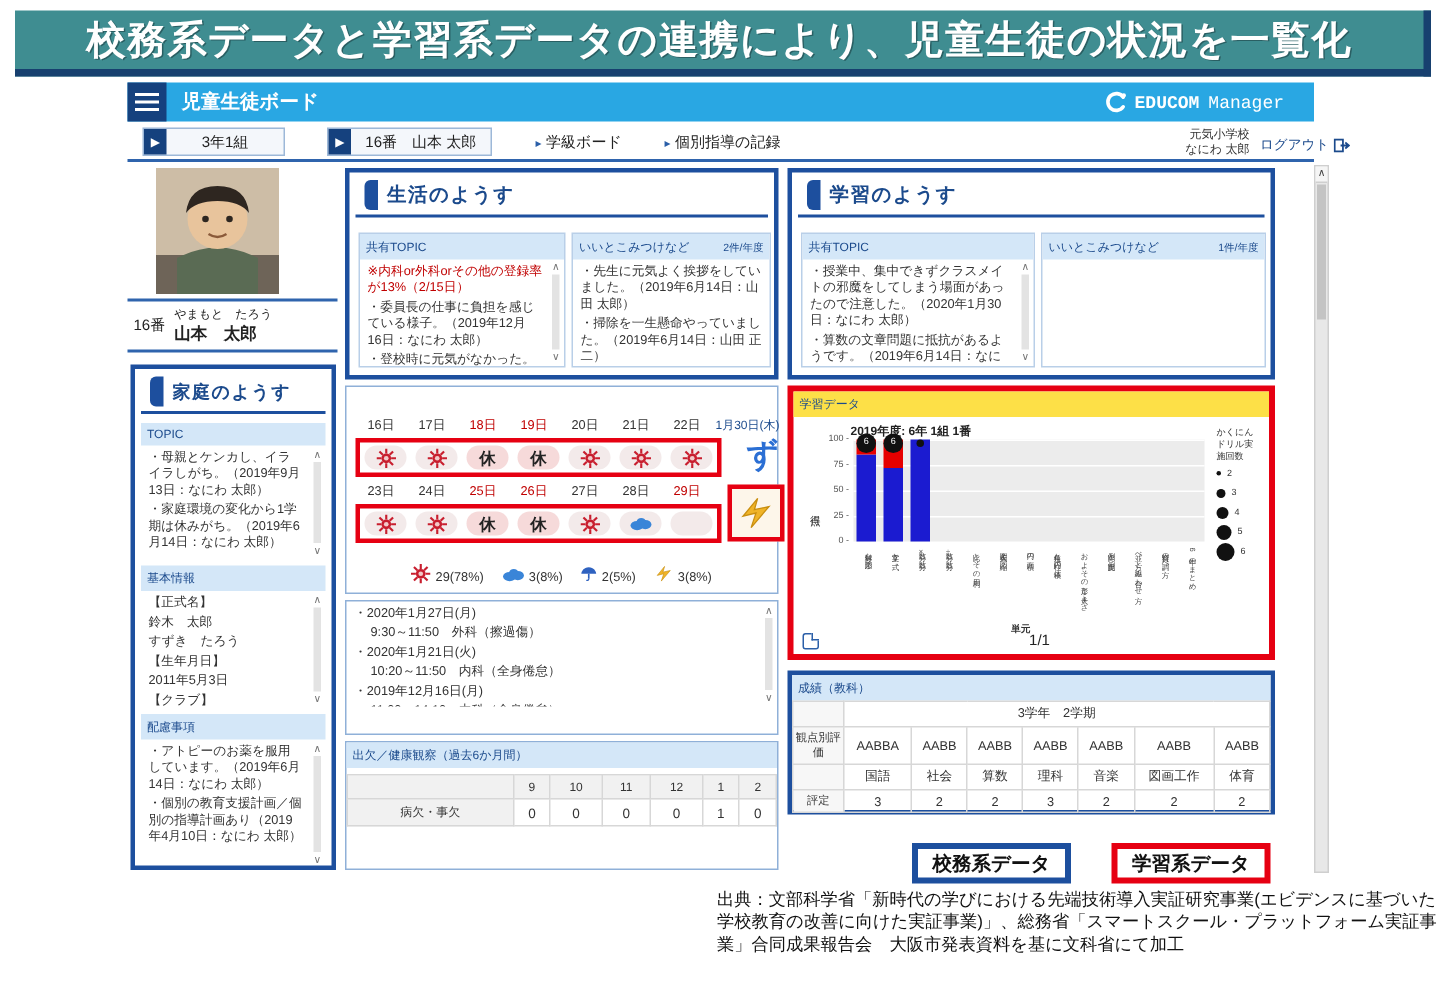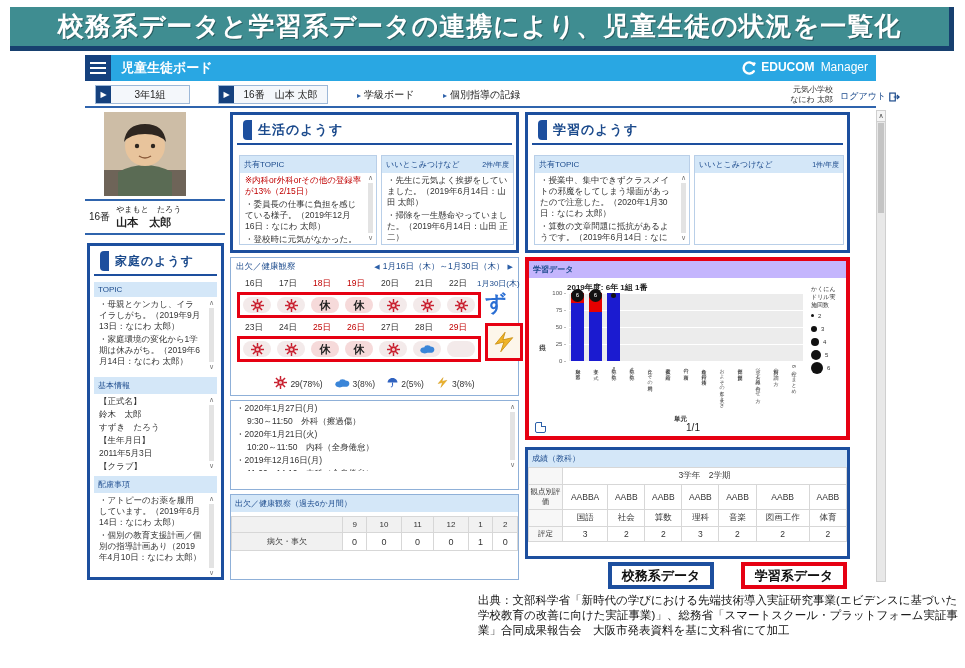--- a/index.html
+++ b/index.html
@@ -12,21 +12,21 @@
             border-right:5px solid #17406f; border-bottom:5px solid #17406f;
             display:flex; align-items:center; justify-content:center; }
   .banner-title { color:#fff; font-size:26px; font-weight:bold; letter-spacing:1px;
                   text-shadow:1px 1px 0 #2a5f63; white-space:nowrap; }
 
   
   .appbar { left:85px; top:55px; width:791px; height:26px; background:#29a7e3; display:flex; align-items:center; }
   .hamburger { width:26px; height:26px; background:#15417e; display:flex; flex-direction:column; justify-content:center; gap:3px; padding:0 5px; cursor:pointer; }
   .hamburger span { display:block; height:2px; background:#fff; }
   .appbar-title { color:#fff; font-size:13px; margin-left:10px; font-weight:bold; }
-  .logo { margin-left:auto; margin-right:8px; display:flex; align-items:flex-start; gap:4px; color:#fff; }
+  .logo { margin-left:auto; margin-right:20px; display:flex; align-items:flex-end; gap:4px; color:#fff;font-family:Liberation Mono, monospace; }
   .logo-bold { font-weight:bold; font-size:12px; }
   .logo-light { font-size:12px; font-weight:normal; margin-left:2px; }
 
   
   .toolbar-select { height:19px; background:#f4f7fb; border:1px solid #9db8d8; display:flex; align-items:center; font-size:10px; color:#222; }
   .sel-arrow { width:15px; height:100%; background:#15417e; color:#fff; font-size:8px; display:flex; align-items:center; justify-content:center; }
   .sel-label { flex:1; text-align:center; padding:0 6px; white-space:nowrap; }
   .toolbar-link { font-size:10px; color:#222; display:flex; align-items:center; gap:3px; cursor:pointer; }
   .toolbar-link .tri { color:#2b5fa8; font-size:8px; }
   .divider { left:85px; top:106px; width:791px; height:2px; background:#2f64ad; }
@@ -287,28 +287,20 @@
   </div>
   <div class="subbox" style="left:166px; top:40px; width:150px; height:90px;">
     <div class="hdrbar">
       <span>いいとこみつけなど</span>
       <span class="badge">1件/年度</span>
     </div>
   </div>
 </div>
 
 <div class="abs att-card" style="left:230px; top:257px; width:289px; height:139px;">
-  <div class="att-head">
-    <span>出欠／健康観察</span>
-    <span class="att-range">
-      <span class="nav">◀</span>
-      <span>1月16日（木）～1月30日（木）</span>
-      <span class="nav">▶</span>
-    </span>
-  </div>
   <div id="att-weeks" style="position:absolute; left:6px; top:20px;">
       <div class="week-dates">
         <div>16日</div>
         <div>17日</div>
         <div class="rd">18日</div>
         <div class="rd">19日</div>
         <div>20日</div>
         <div>21日</div>
         <div>22日</div>
       </div>
@@ -495,21 +487,21 @@
               <ellipse cx="15" cy="8" rx="6" ry="4.5" fill="#3a85d8"></ellipse>
               <ellipse cx="11" cy="5" rx="4.5" ry="3.5" fill="#3a85d8"></ellipse>
             </svg>
           </div>
         </div>
         <div class="markcell">
           <div class="pill"></div>
         </div>
       </div>
     </div>
-  <div class="abs" style="left:254px; top:20px; width:34px; text-align:left;">
+  <div class="abs" style="left:254px; top:20px; width:34px; text-align:right;">
     <div style="font-size:8px; color:#1b4a8c; white-space:nowrap; margin-left:-8px;">1月30日(木)</div>
     <div class="stamp">ず</div>
     <div class="boltbox" style="margin:6px auto 0 auto;">
       <svg width="26" height="26" viewBox="0 0 24 24">
         <path d="M4 14 L13 3 L11 10 L20 8 L9 21 L12 12 Z" fill="#f0b428" stroke="#c98f10" stroke-width="0.8"></path>
       </svg>
     </div>
   </div>
   <div class="att-legend abs" style="left:0; right:0; bottom:4px;" id="att-legend">
       <div class="li">
@@ -596,21 +588,21 @@
           <td>0</td>
           <td>0</td>
           <td>1</td>
           <td>0</td>
         </tr>
       </tbody>
   </table>
 </div>
 
 <div class="abs reddata" style="left:525px; top:257px; width:325px; height:183px;">
-  <div class="hdrbar" style="background:#c4b5fd;font-weight:bold;">
+  <div class="hdrbar" style="background:#fde047;">
     <span>学習データ</span>
   </div>
   <div style="position:relative; height:142px;">
     <div class="chart-title abs" style="left:38px; top:4px;">2019年度: 6年 1組 1番</div>
     <div class="abs axis-label" style="left:8px; top:60px; writing-mode:vertical-rl;">得点</div>
     <div class="plot" id="chart-plot" style="left:40px; top:15px; width:234px; height:68px;">
         <div class="gline" style="top: 51px;"></div>
         <div class="gline" style="top: 34px;"></div>
         <div class="gline" style="top: 17px;"></div>
         <div class="gline" style="top: 0px;"></div>
@@ -675,21 +667,21 @@
           </div>
         </div>
     </div>
   </div>
   <div class="pagefoot" style="padding:2px 6px;">
     <span class="pageicon"></span>
     <span style="flex:1; text-align:center;">1/1</span>
   </div>
 </div>
 
-<div class="abs panel" style="left:525px; top:447px; width:325px; height:112px; border-width:3px;">
+<div class="abs panel" style="left:525px; top:447px; width:325px; height:96px; border-width:3px;">
   <div class="hdrbar">
     <span>成績（教科）</span>
   </div>
   <table class="gtable">
     <tbody>
       <tr>
           <td class="lab" style="width:34px;"></td>
           <td id="grades-term" colspan="7">3学年　2学期</td>
         </tr>
       <tr id="grades-row1">

